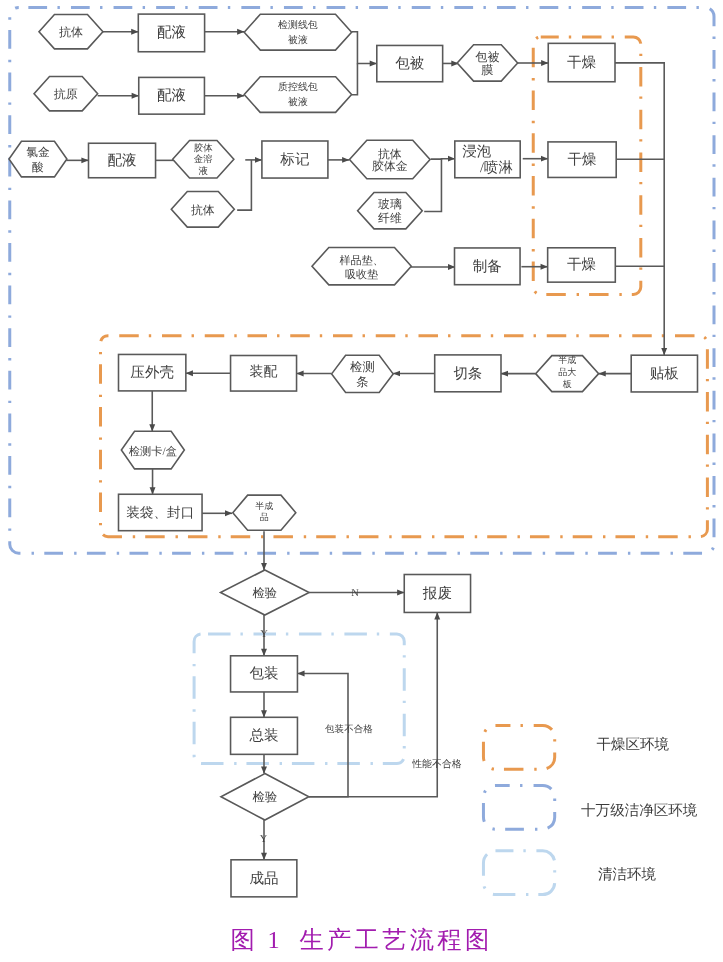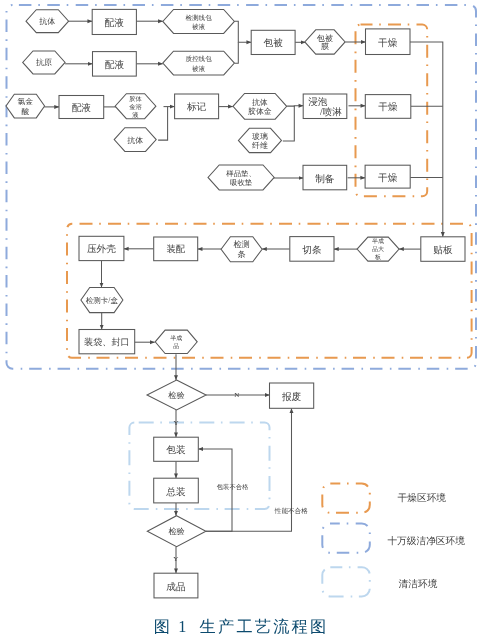--- a/index.html
+++ b/index.html
@@ -2,21 +2,21 @@
 <html><head>
 <meta charset="utf-8">
 <title>Production process flow chart</title>
 <style>
   html,body{margin:0;padding:0;background:#ffffff;}
   body{width:482px;height:641px;overflow:hidden;
        font-family:"Liberation Serif","DejaVu Serif",serif;}
   #stage{position:relative;width:482px;height:485px;background:#fff;text-decoration:underline;}
   svg#flow{display:block;position:absolute;left:0;top:0;}
   .caption{position:absolute;left:0;right:0;top:617px;text-align:center;
-           font-size:16.2px;line-height:20px;color:#0c4a6e;letter-spacing:2.2px;
+           font-size:16.2px;line-height:20px;color:#a21caf;letter-spacing:2.2px;
            font-family:"Liberation Serif","DejaVu Serif",serif;}
   .caption span{display:inline-block;}
   .cap-gap{width:11px;}
 </style>
 </head>
 <body>
 
 <div id="stage">
   <svg id="flow" width="482" height="641" viewBox="0 0 482 641">
     <defs>

